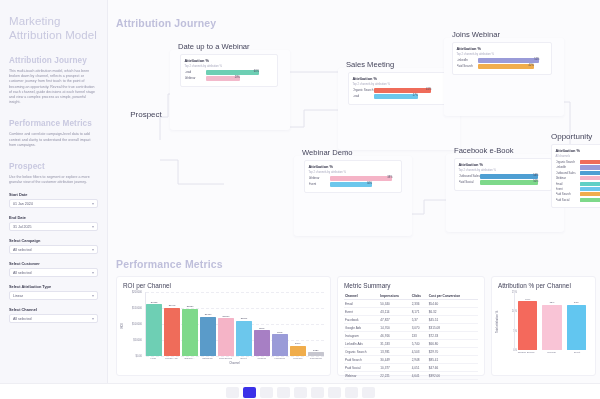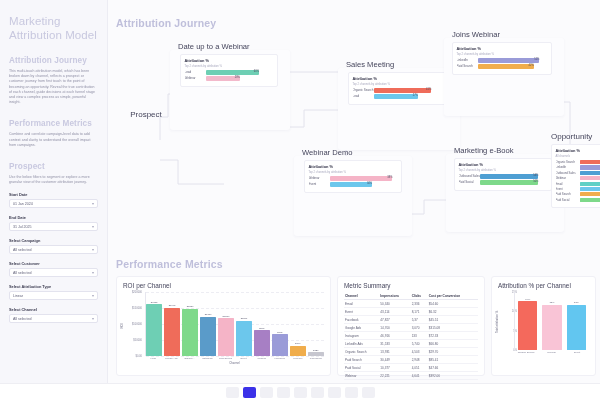--- a/index.html
+++ b/index.html
@@ -275,21 +275,21 @@
             </div>
             <div class="brow">
               <div class="bname">Event</div>
               <div class="btrack">
                 <div class="bfill" style="width: 62%; background: rgb(108, 199, 236);"></div>
                 <div class="bval" style="left: 55%;">34%</div>
               </div>
             </div>
           </div>
           <div class="jcard" style="left: 338px; top: 122px; width: 118px; height: 78px;"></div>
-          <div class="jnode-title" style="left: 346px; top: 114px;">Marketing e-Book</div>
+          <div class="jnode-title" style="left: 346px; top: 114px;">Facebook e-Book</div>
           <div class="chip" style="left: 346px; top: 126px; width: 98px;">
             <div class="chip-h">Attribution %</div>
             <div class="chip-sub">Top 2 channels by attribution %</div>
             <div class="brow">
               <div class="bname">Outbound Sales</div>
               <div class="btrack">
                 <div class="bfill" style="width: 86%; background: rgb(78, 159, 211);"></div>
                 <div class="bval" style="left: 79%;">54%</div>
               </div>
             </div>

